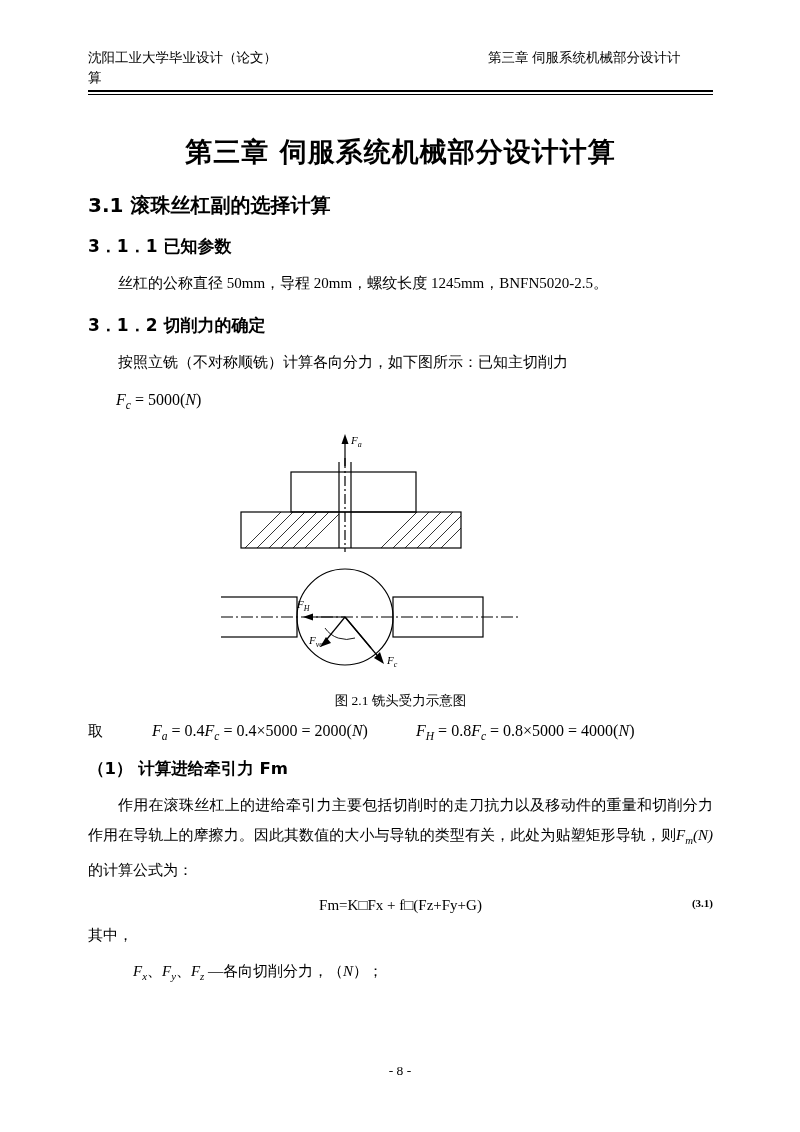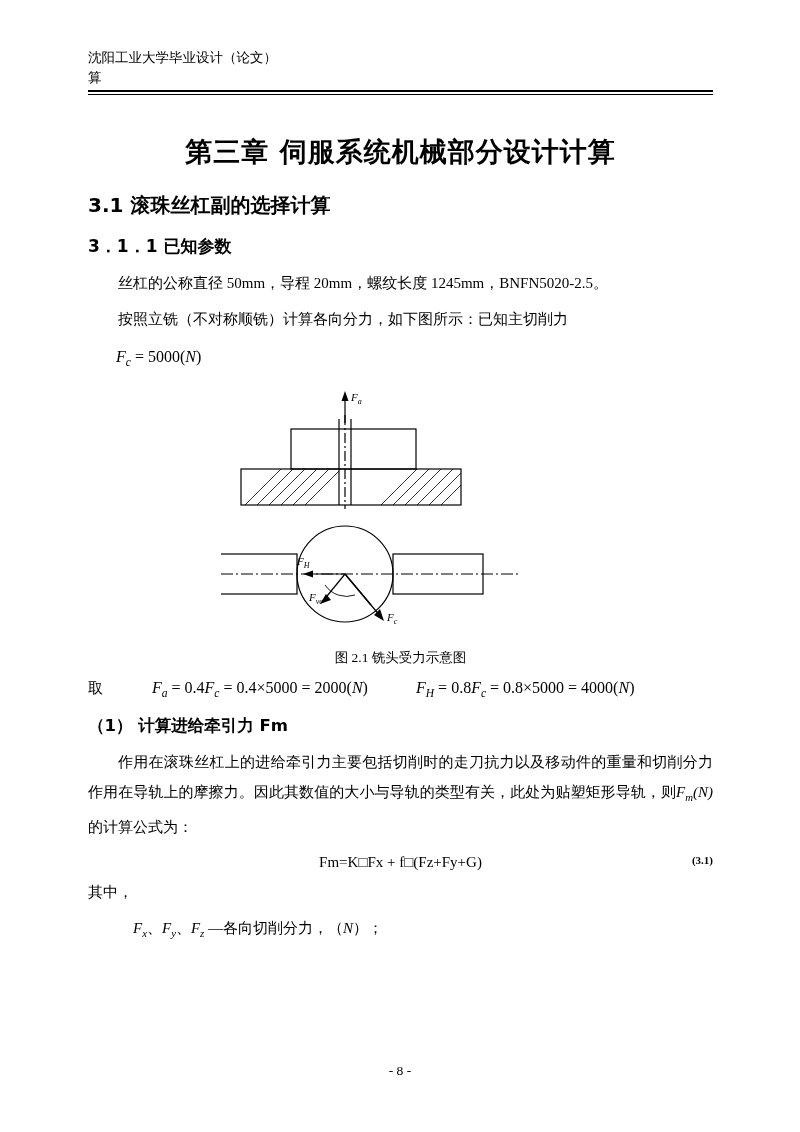--- a/index.html
+++ b/index.html
@@ -175,35 +175,37 @@
   }
 </style>
 </head>
 <body>
 
 <div class="page">
 
   <div class="content">
     <div class="header">
       <div class="left">沈阳工业大学毕业设计（论文）</div>
+      <div class="right">第三章   伺服系统机械部分设计计</div>
       <div class="left2">算</div>
     </div>
   </div>
   <div class="rule"></div>
   <div class="rule2"></div>
 
   <div class="content" style="top:100px;">
 
     <h1 class="chapter">第三章   伺服系统机械部分设计计算</h1>
 
     <h2 class="sec">3.1 滚珠丝杠副的选择计算</h2>
 
     <h3 class="sub">3．1．1 已知参数</h3>
     <p class="body">丝杠的公称直径 50mm，导程 20mm，螺纹长度 1245mm，BNFN5020-2.5。</p>
 
+    <h3 class="sub">3．1．2 切削力的确定</h3>
     <p class="body">按照立铣（不对称顺铣）计算各向分力，如下图所示：已知主切削力</p>
 
     <div class="eqline eq-indent1">
       <span class="math">F<span class="sub">c</span></span>
       <span class="upr"> = 5000(</span><span class="math">N</span><span class="upr">)</span>
     </div>
 
     <div class="figure">
       <svg width="360" height="250" viewBox="0 0 360 250">
         <g stroke="#000" fill="none" stroke-width="1.2">

